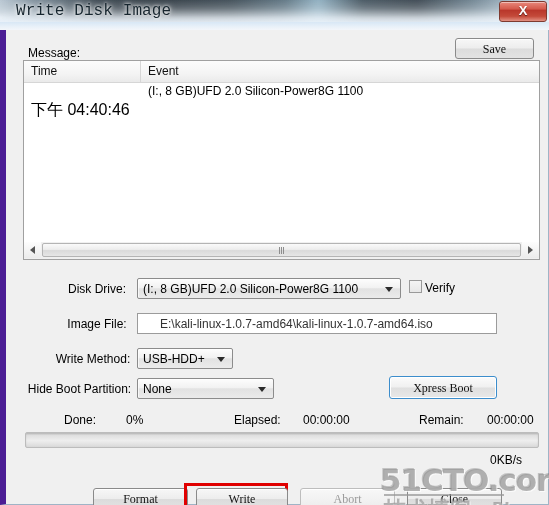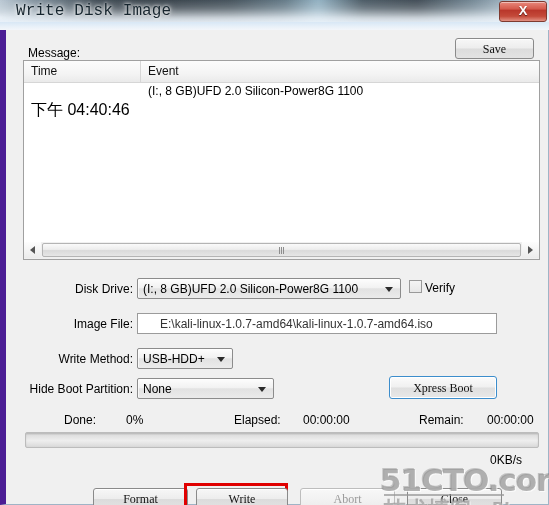--- a/index.html
+++ b/index.html
@@ -220,21 +220,21 @@
     box-sizing: border-box;
     display: flex; align-items: center; justify-content: center;
   }
   .grip { display: flex; gap: 1px; }
   .grip i { display: block; width: 1px; height: 7px; background: #8d8d8d; }
 
   
   .form-label {
     position: absolute;
     font-size: 12px;
-    text-align: right;
+    text-align: center;
     color: #000;
     white-space: nowrap;
   }
   .combo {
     position: absolute;
     box-sizing: border-box;
     border: 1px solid #8c8c8c;
     border-radius: 2px;
     background: linear-gradient(to bottom,#fdfdfd 0%, #f2f2f2 45%, #e2e2e2 52%, #ebebeb 100%);
     height: 21px;

